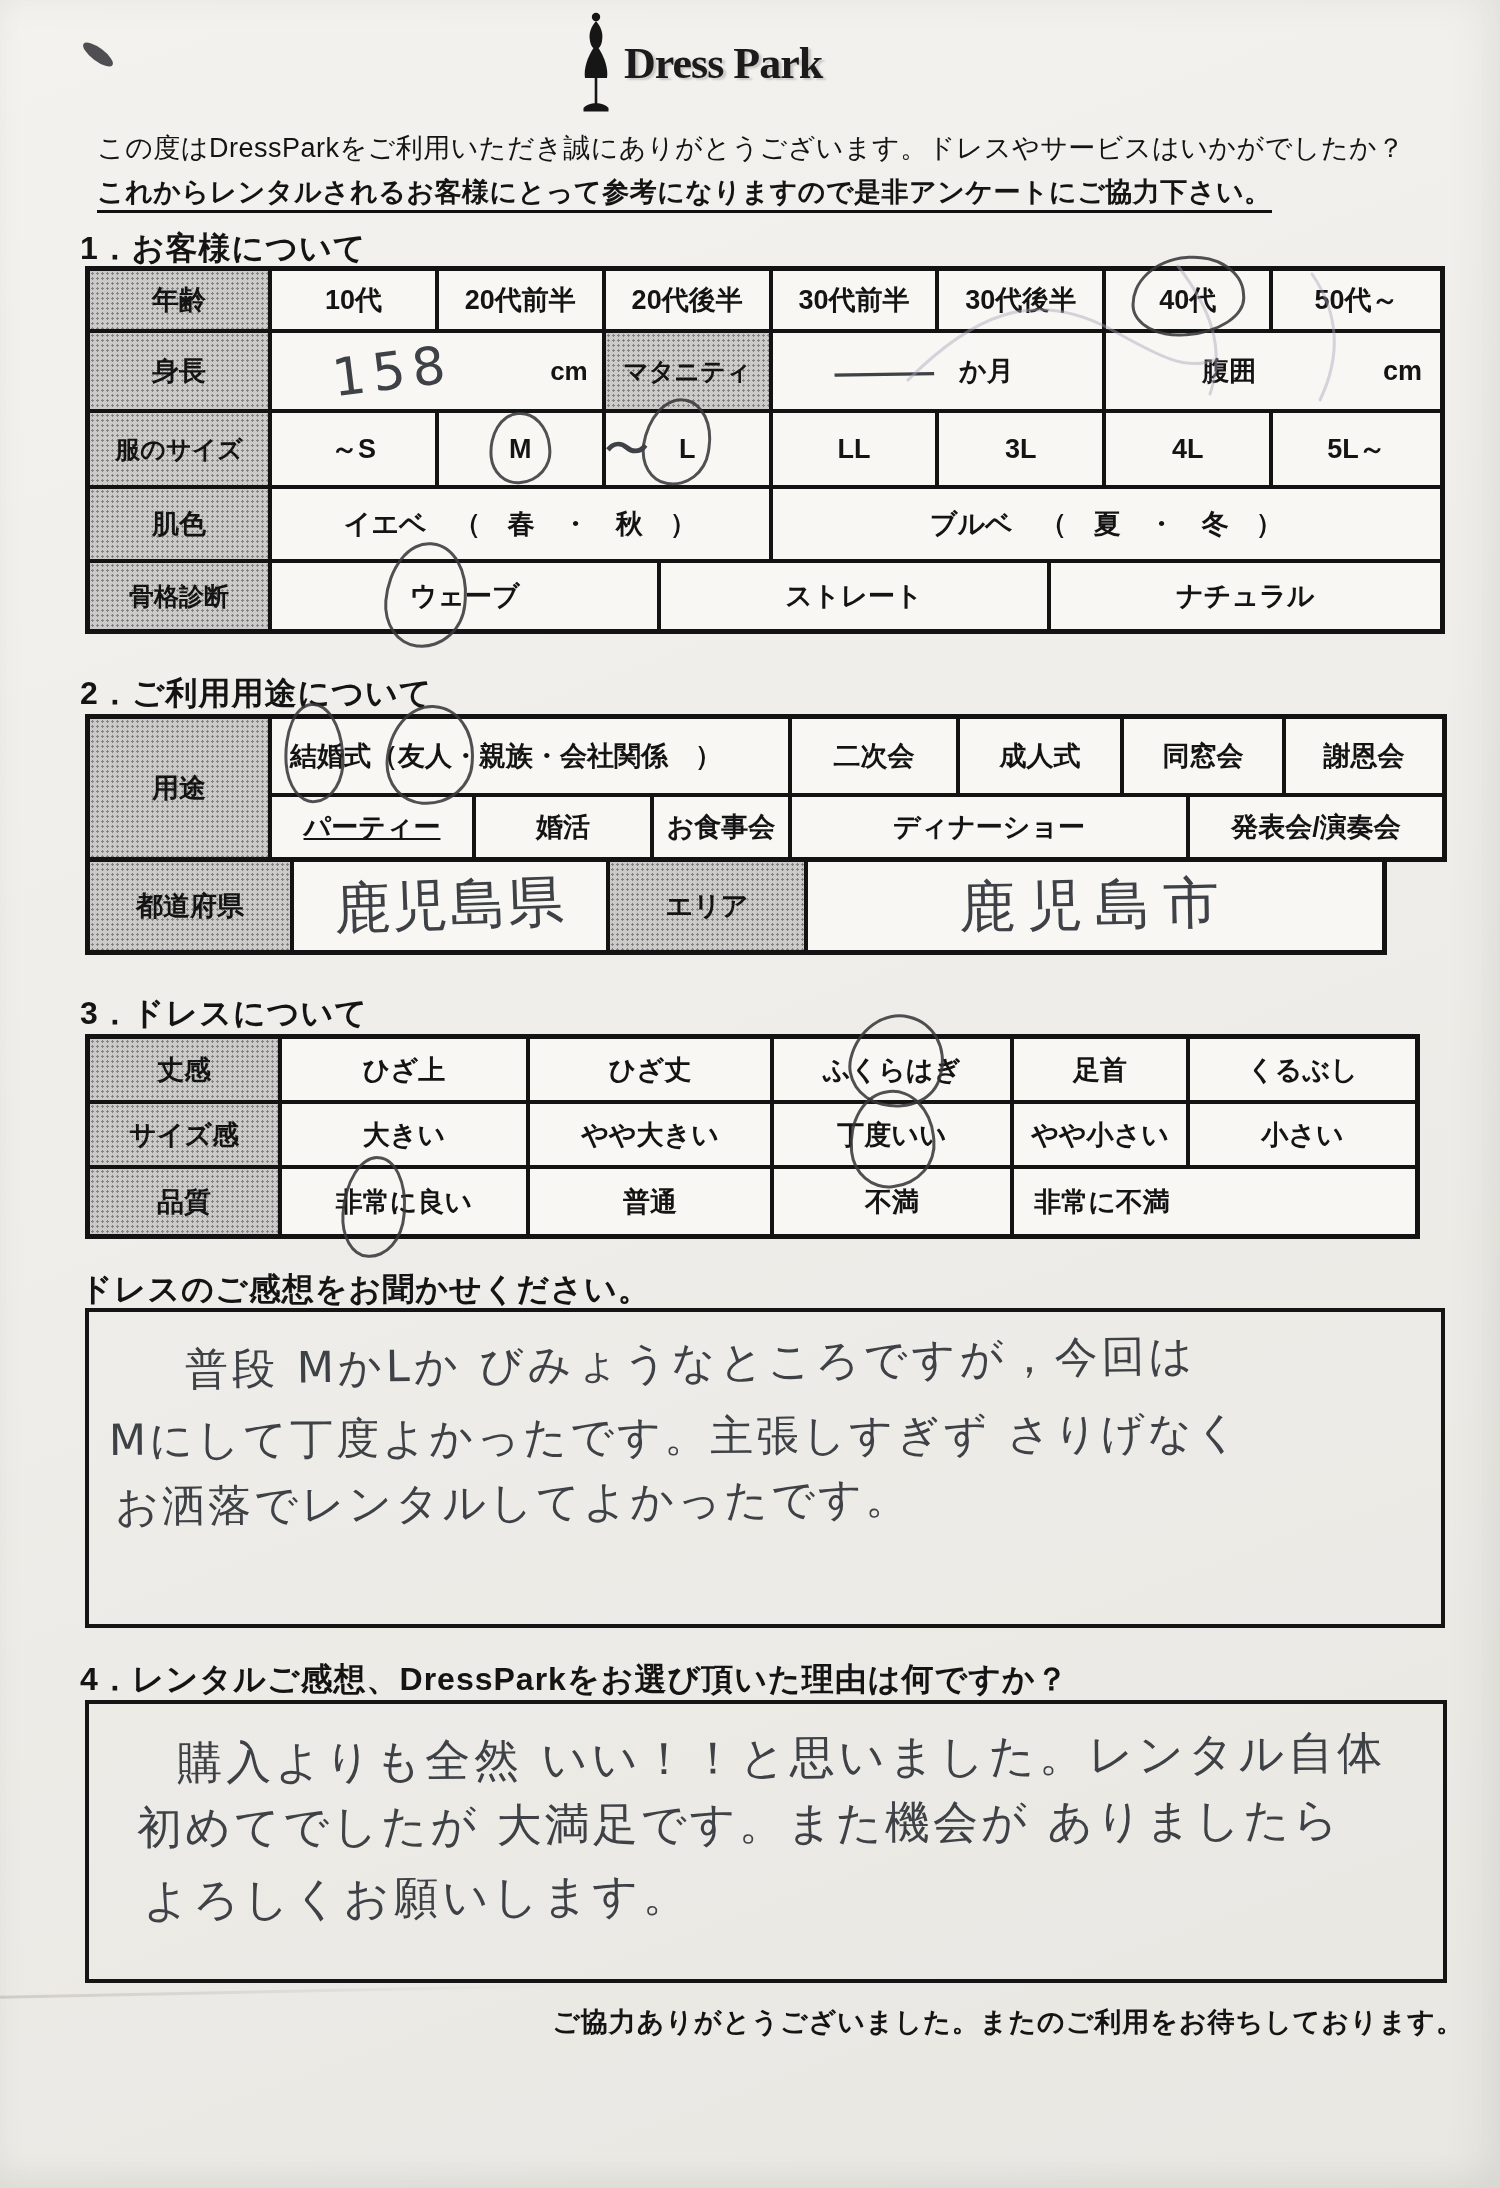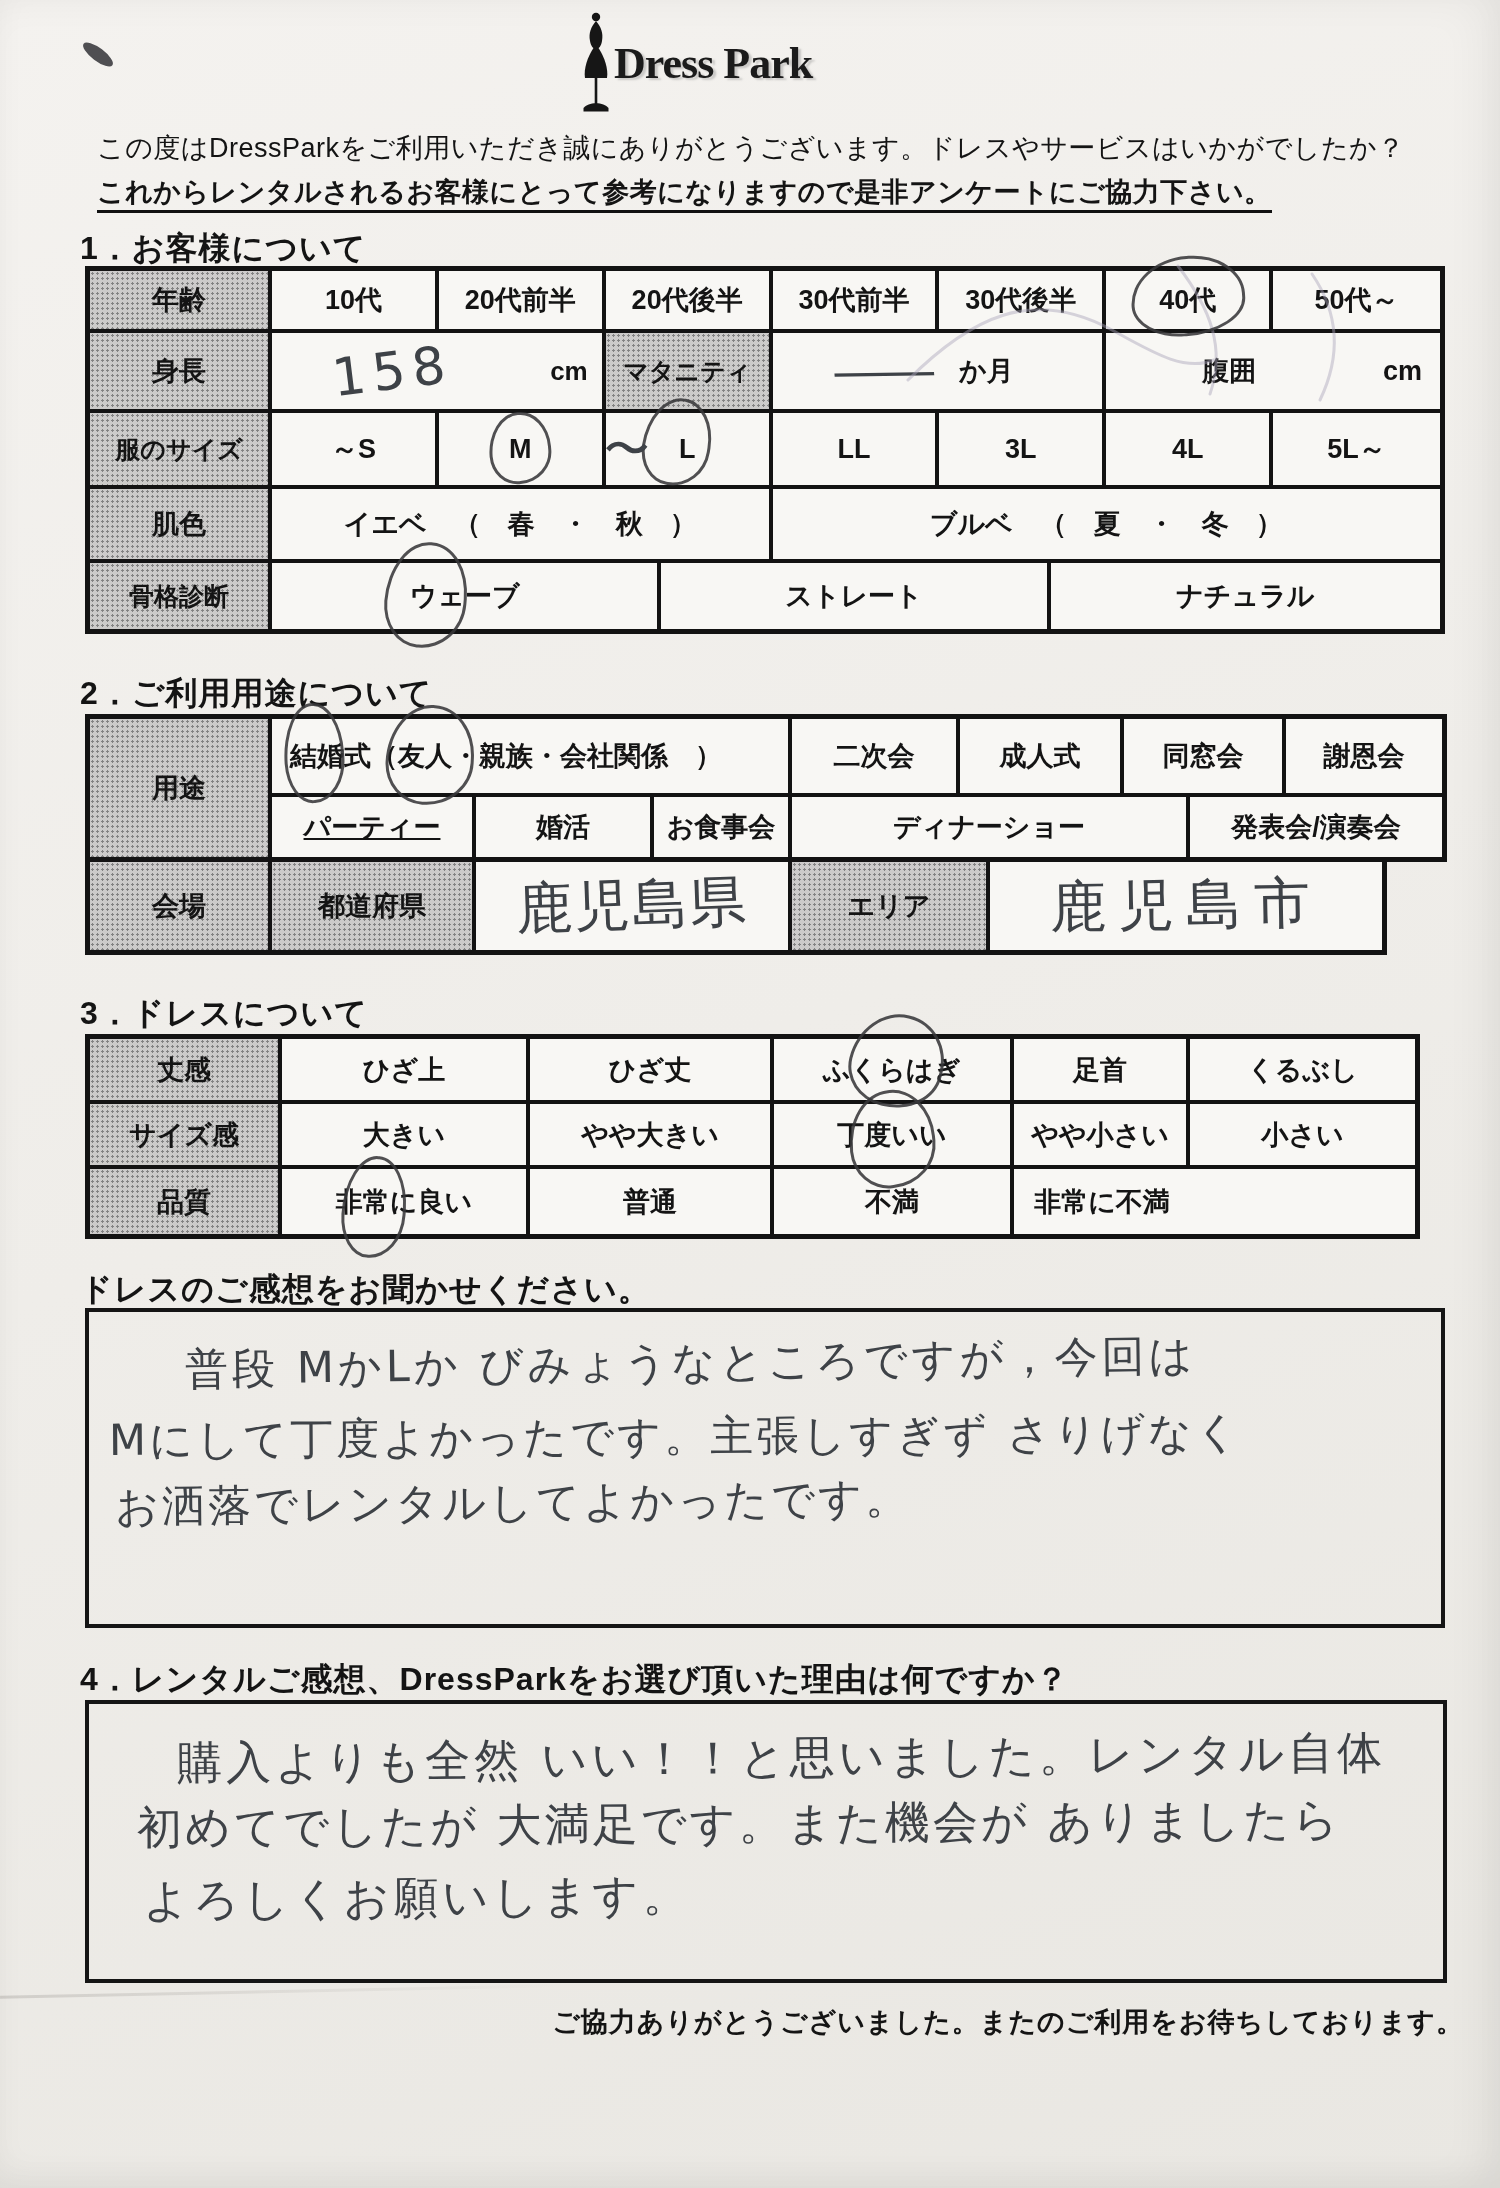--- a/index.html
+++ b/index.html
@@ -33,21 +33,21 @@
           pointer-events:none; z-index:3; }
   
   .hw { font-family:"DejaVu Sans",sans-serif; color:#3e4247; font-weight:400; }
   .hwline { position:absolute; white-space:nowrap; }
   .box { position:absolute; border:4px solid #151515; }
   .t2 { display:flex; border:5px solid #131313; background:#f8f7f4; }
   .t2rows { flex:1; display:flex; flex-direction:column; }
   .t2r { display:flex; }
   .unit { position:absolute; right:14px; font-weight:700; font-size:26px; }
   .footer { font-size:27px; font-weight:700; letter-spacing:1px; white-space:nowrap; }
-  .logo { display:flex; align-items:flex-start; }
+  .logo { display:flex; align-items:flex-start; gap:10px; }
   .brand { font-family:"Liberation Serif","DejaVu Serif",serif; font-size:44px; font-weight:600;
            letter-spacing:-1px; color:#1b1b1b; margin-top:26px;
            text-shadow:3px 2px 2px rgba(125,125,125,.35); }
   .smudge { position:absolute; left:80px; top:48px; width:36px; height:13px; background:#26262a;
             border-radius:50%; transform:rotate(37deg); opacity:.8; }
   .crease { position:absolute; left:0; top:1990px; width:560px; height:3px;
             background:linear-gradient(90deg, rgba(110,105,100,.22), rgba(110,105,100,0));
             transform:rotate(-1.2deg); }
 </style>
 </head>
@@ -164,21 +164,20 @@
         <div class="c noB" style="width:204px;text-decoration:underline;">パーティー</div>
         <div class="c noB" style="width:178px;">婚活</div>
         <div class="c noB" style="width:138px;">お食事会</div>
         <div class="c noB" style="width:398px;">ディナーショー</div>
         <div class="c noB noR" style="flex:1;">発表会/演奏会</div>
       </div>
     </div>
   </div>
 
   <div class="abs t2" style="left:85px; top:862px; width:1302px; height:93px; border-top:none;">
-    <div class="c g noB" style="width:182px;">会場</div>
     <div class="c g noB" style="width:204px;">都道府県</div>
     <div class="c noB" style="width:316px;">
       <span class="hw" style="font-size:56px; transform:rotate(-2deg); letter-spacing:2px;">鹿児島県</span>
     </div>
     <div class="c g noB" style="width:198px;">エリア</div>
     <div class="c noB noR" style="flex:1;">
       <span class="hw" style="font-size:56px; transform:rotate(-1deg); letter-spacing:12px;">鹿児島市</span>
     </div>
   </div>
 

